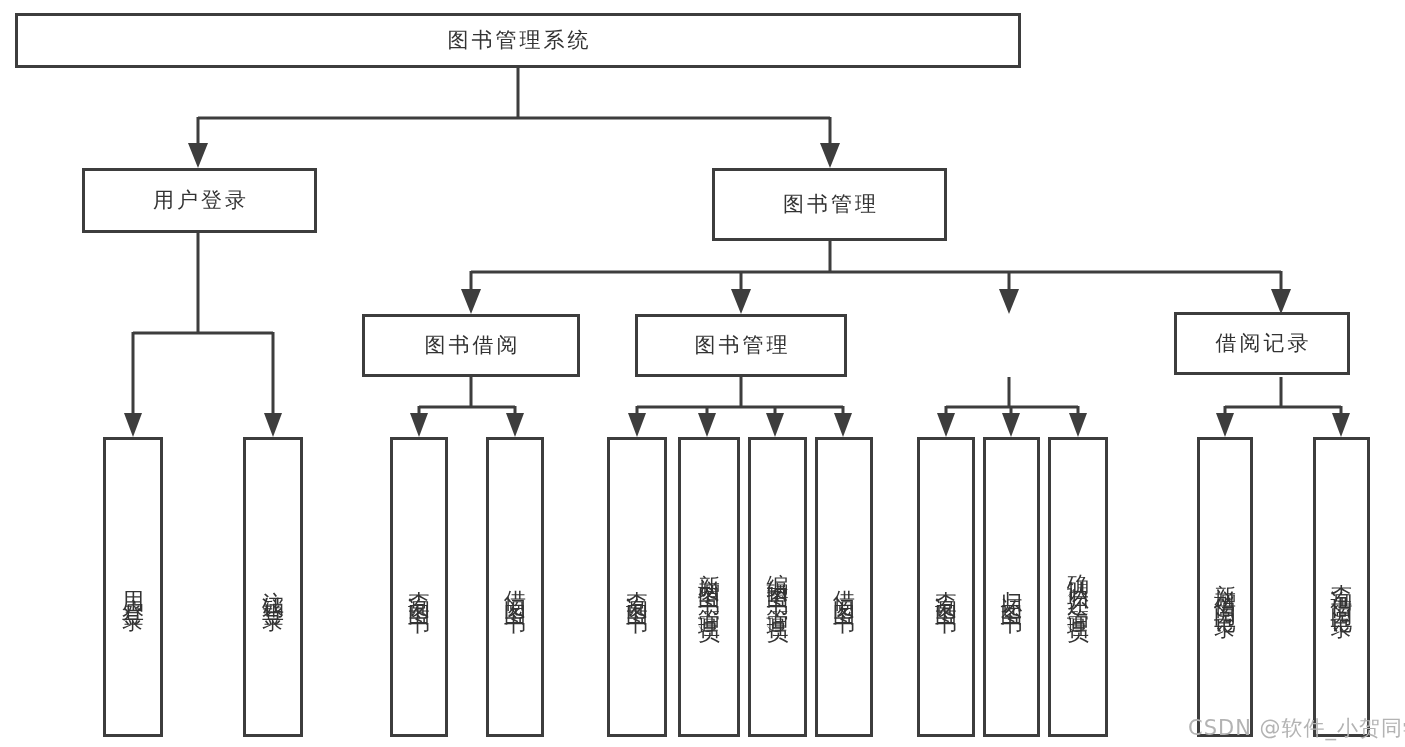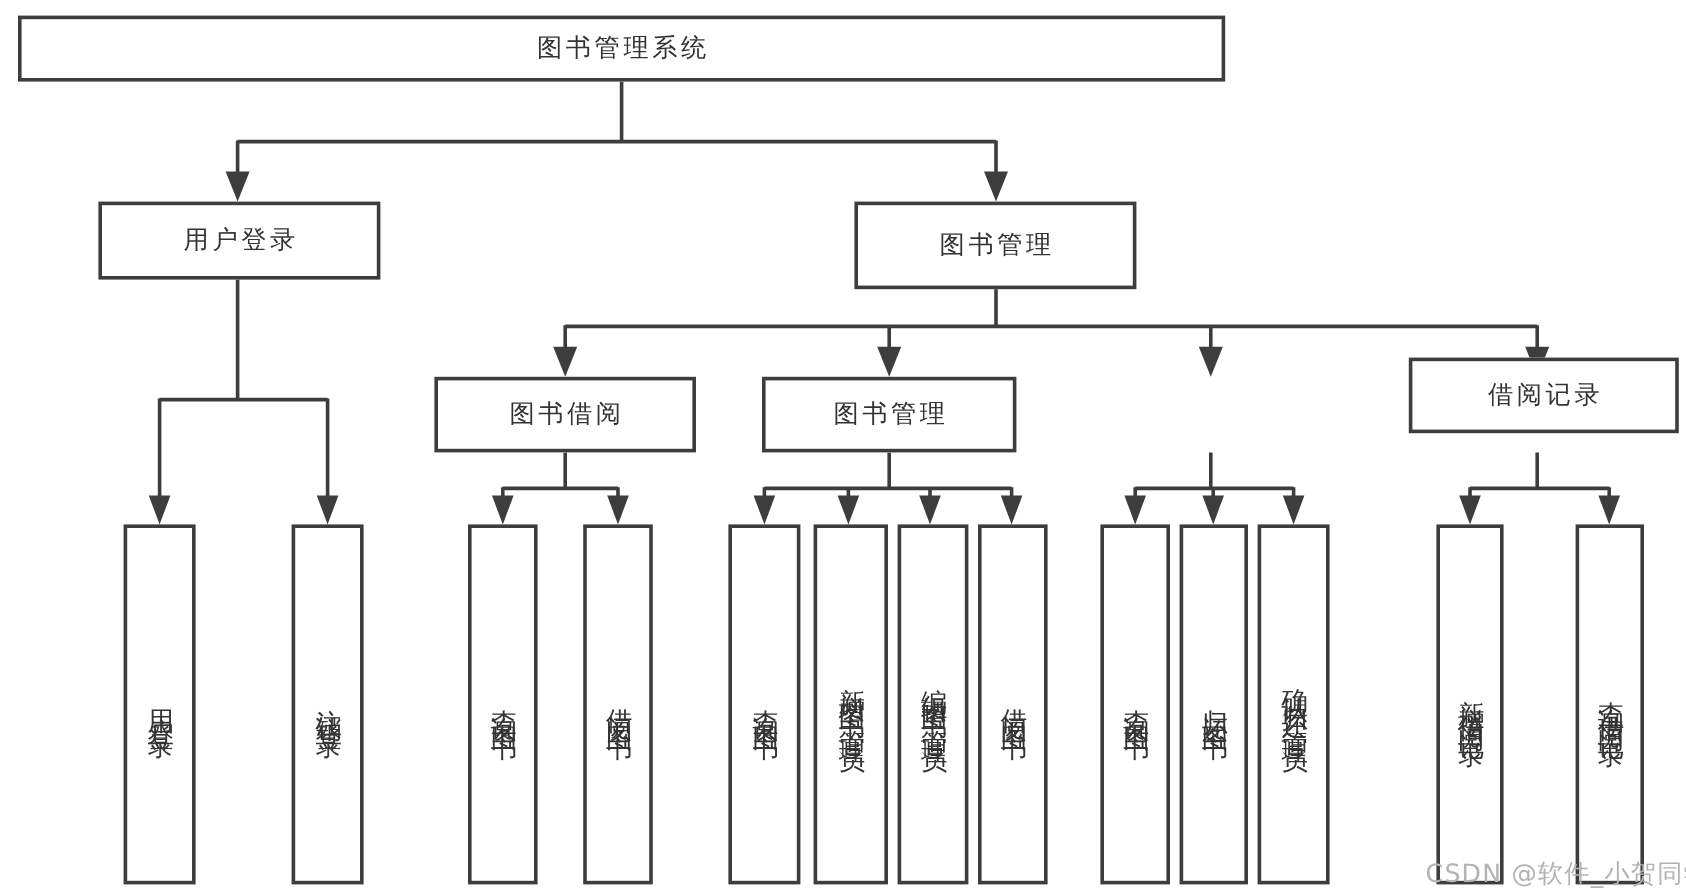--- a/index.html
+++ b/index.html
@@ -111,21 +111,21 @@
     </g>
   </svg>
 
   <div class="node" style="left:15px; top:13px; width:1006px; height:55px;">图书管理系统</div>
 
   <div class="node" style="left:82px; top:168px; width:235px; height:65px;">用户登录</div>
   <div class="node" style="left:712px; top:168px; width:235px; height:73px;">图书管理</div>
 
   <div class="node" style="left:362px; top:314px; width:218px; height:63px;">图书借阅</div>
   <div class="node" style="left:635px; top:314px; width:212px; height:63px;">图书管理</div>
-  <div class="node" style="left:1174px; top:298px; width:225px; height:63px;">借阅记录</div>
+  <div class="node" style="left:1174px; top:312px; width:176px; height:63px;">借阅记录</div>
 
   <div class="node vnode" style="left:103px; top:437px; width:60px; height:300px;">
     <span class="vtext">用户登录</span>
   </div>
   <div class="node vnode" style="left:243px; top:437px; width:60px; height:300px;">
     <span class="vtext">注销登录</span>
   </div>
 
   <div class="node vnode" style="left:390px; top:437px; width:58px; height:300px;">
     <span class="vtext">查询图书</span>

